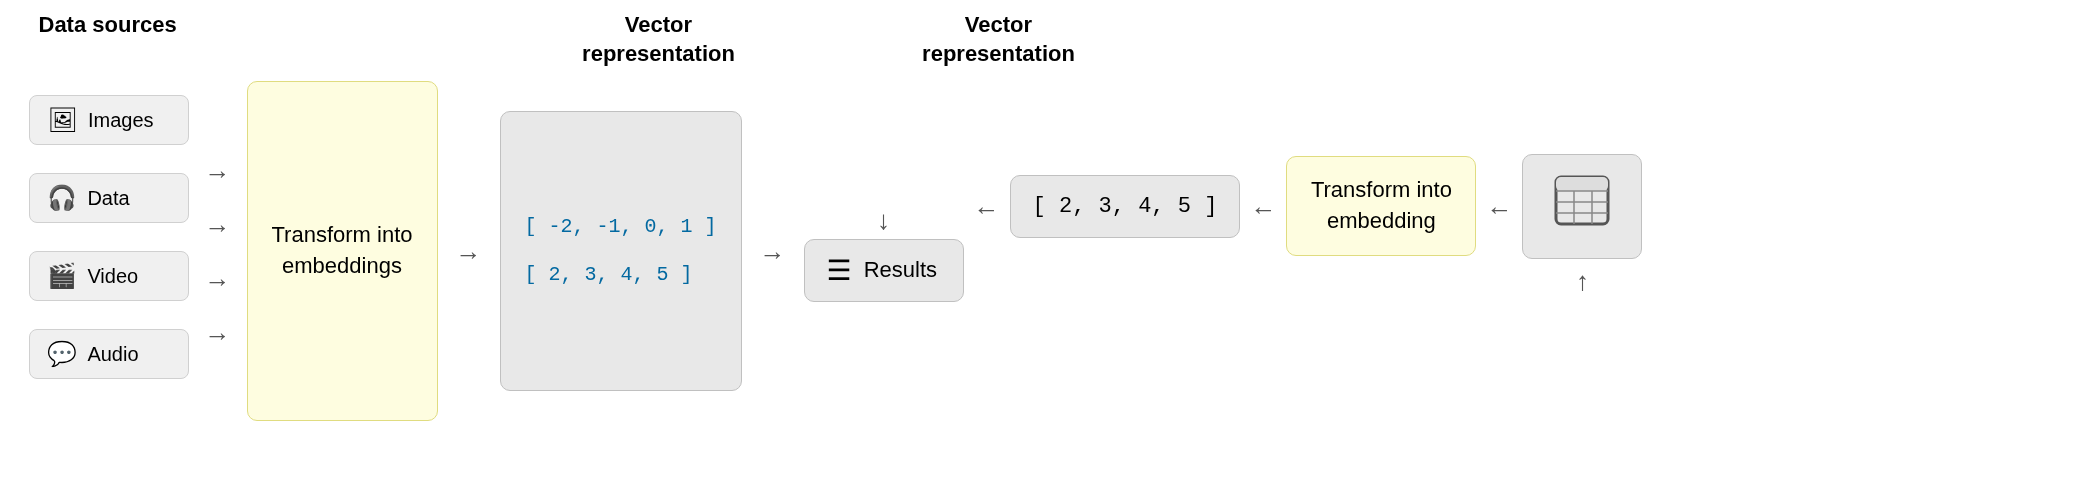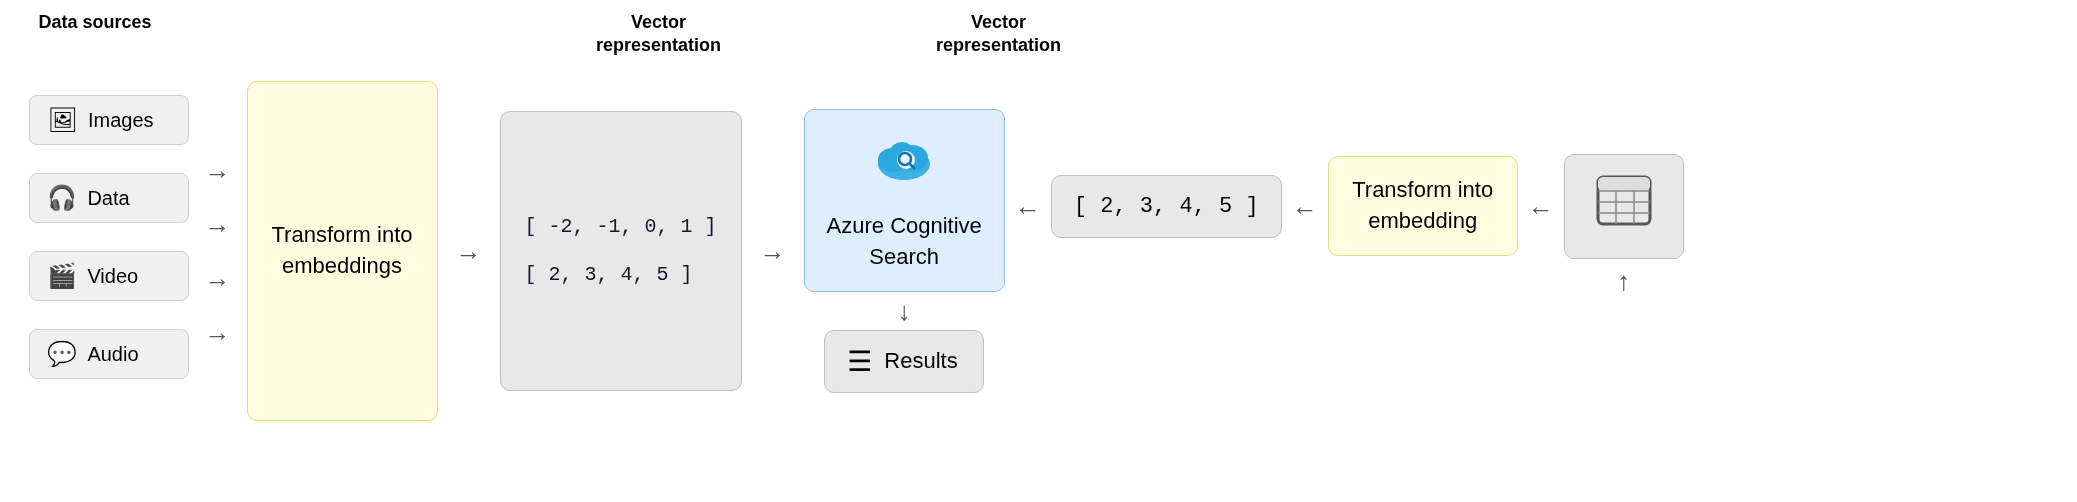--- a/index.html
+++ b/index.html
@@ -8,21 +8,21 @@
       background: #fff;
       width: 2077px;
       height: 502px;
       overflow: hidden;
       display: flex;
       align-items: center;
       justify-content: center;
     }
 
     .section-title {
-      font-size: 18px;
+      font-size: 22px;
       font-weight: 700;
       text-align: center;
       margin-bottom: 18px;
       line-height: 1.3;
     }
     .source-item {
       display: flex;
       align-items: center;
       background: #f0f0f0;
       border: 1px solid #d0d0d0;
@@ -75,21 +75,21 @@
       display: flex;
       flex-direction: column;
       align-items: flex-start;
       justify-content: center;
       gap: 18px;
       font-family: 'Courier New', monospace;
       line-height: 1.5;
     }
     .vector-row {
       font-size: 20px;
-      color: #0f172a;
+      color: #0369a1;
       white-space: nowrap;
     }
 
     
     .azure-box {
       background: #deeeff;
       border: 1.5px solid #90c0ee;
       border-radius: 10px;
       padding: 18px 22px;
       font-size: 22px;
@@ -307,36 +307,20 @@
       <div class="vector-row">[ -2, -1, 0, 1 ]</div>
       <div class="vector-row">[  2,  3, 4, 5 ]</div>
     </div>
 
     <div style="display:flex; align-items:center; margin: 0 10px;">
       <span class="arrow">→</span>
     </div>
 
     <div class="col" style="gap:0;">
 
-      <div class="azure-box">
-        <div style="font-size:52px;">
-          
-          <svg width="60" height="50" viewBox="0 0 60 50">
-            <ellipse cx="30" cy="32" rx="26" ry="16" fill="#29a8e0" opacity="0.9"></ellipse>
-            <ellipse cx="18" cy="28" rx="14" ry="12" fill="#29a8e0"></ellipse>
-            <ellipse cx="38" cy="26" rx="16" ry="13" fill="#29a8e0"></ellipse>
-            <ellipse cx="28" cy="20" rx="12" ry="10" fill="#29a8e0"></ellipse>
-
-            <circle cx="32" cy="28" r="9" fill="white" opacity="0.9"></circle>
-            <circle cx="31" cy="27" r="6" fill="none" stroke="#1a70a8" stroke-width="2.5"></circle>
-            <line x1="35.5" y1="31.5" x2="40" y2="36" stroke="#1a70a8" stroke-width="2.5" stroke-linecap="round"></line>
-          </svg>
-        </div>
-        <span>Azure Cognitive<br>Search</span>
-      </div>
 
       <div style="display:flex; justify-content:center; padding:6px 0;">
         <span class="arrow-down">↓</span>
       </div>
 
       <div class="results-box">
         <span style="font-size:28px;">☰</span>
         <span>Results</span>
       </div>
     </div>

